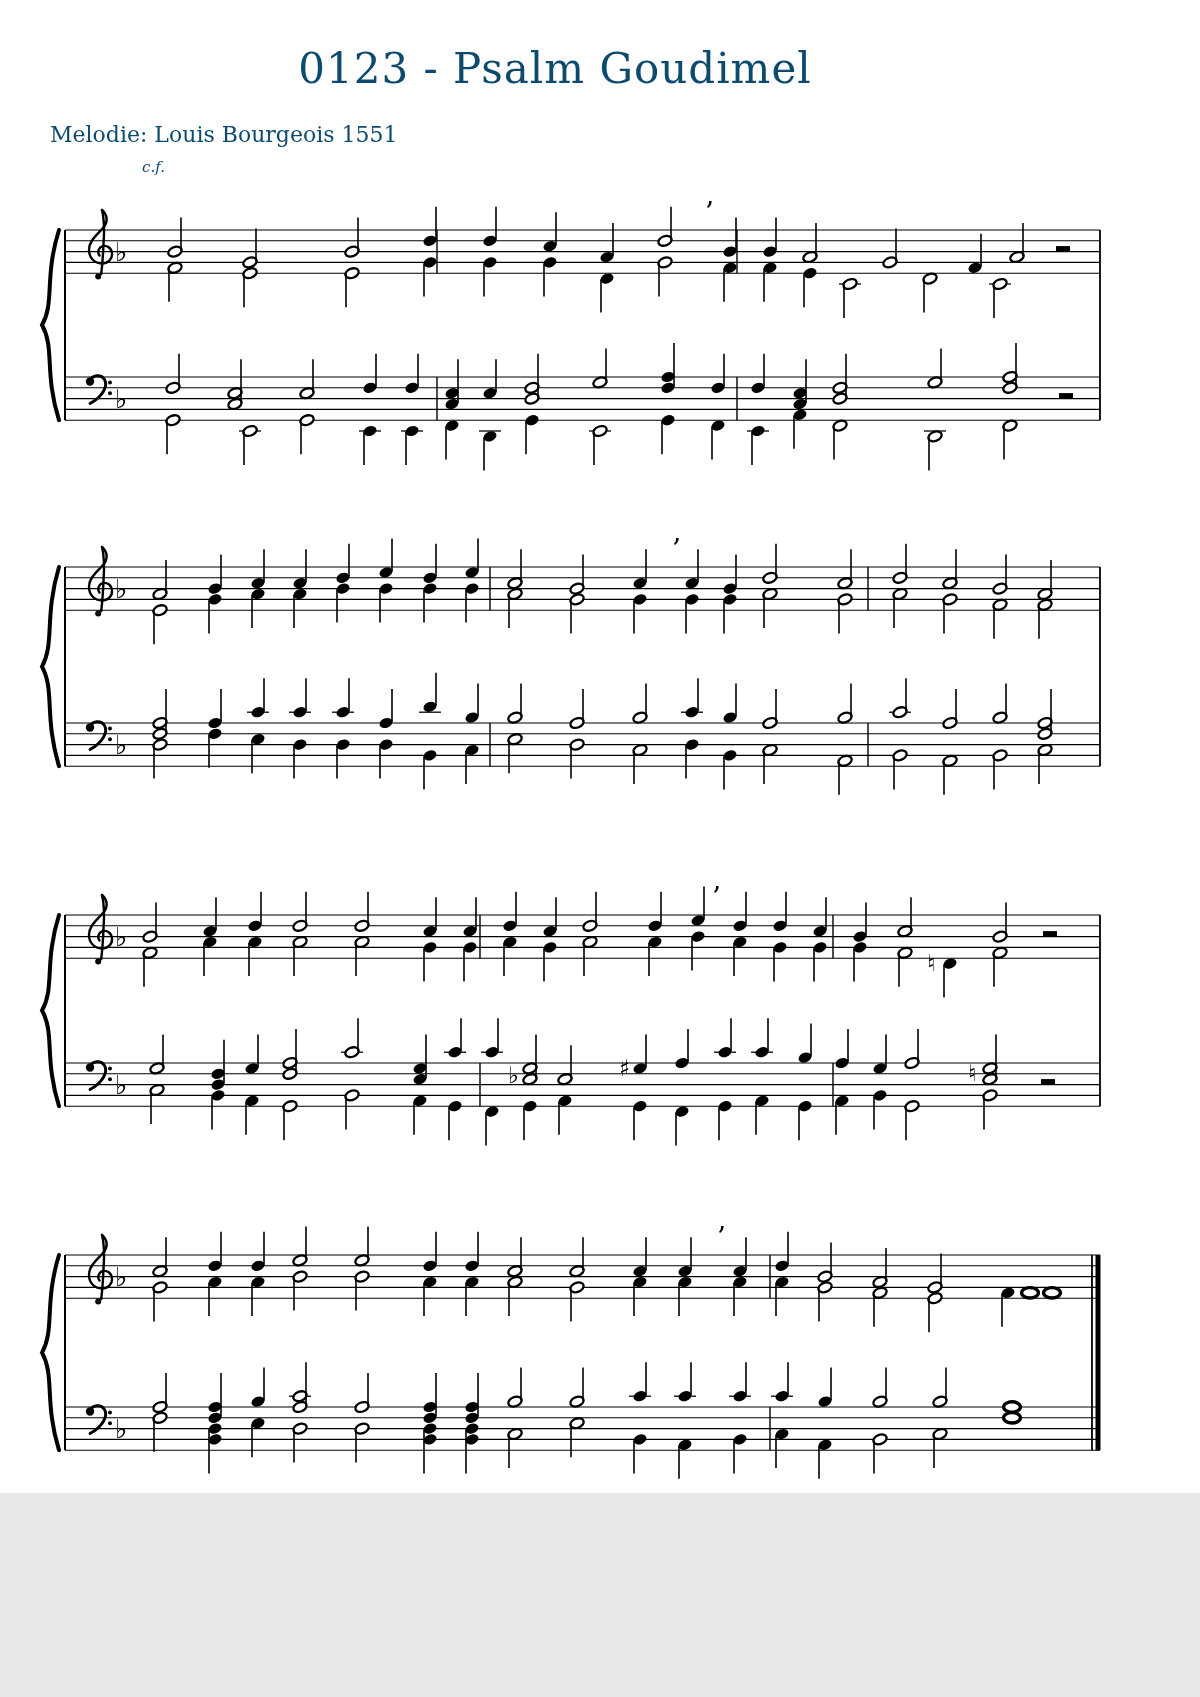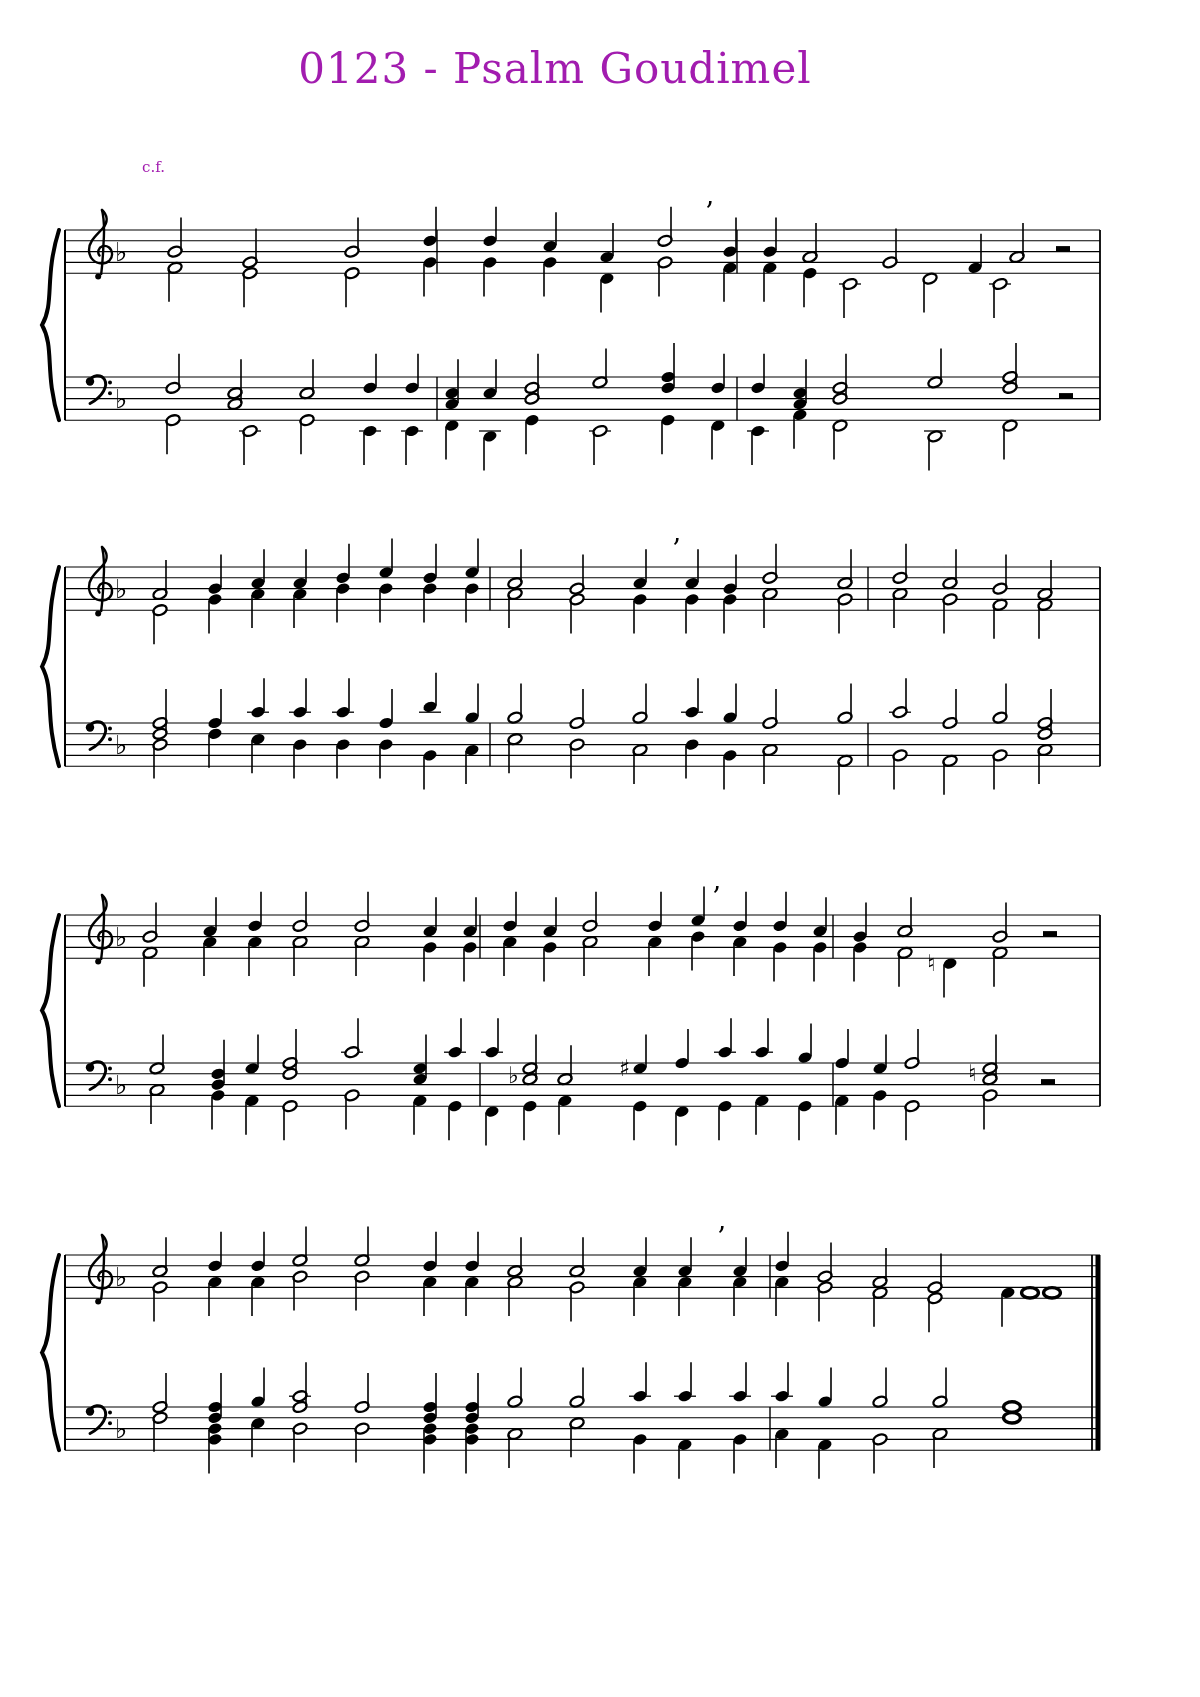--- a/index.html
+++ b/index.html
@@ -1,29 +1,30 @@
 <!DOCTYPE html>
 <html><head>
 <meta charset="utf-8">
 <style>
   html,body{margin:0;padding:0;background:#e8e8e8;}
-  .page{position:relative;width:1200px;height:1697px;background:#ffffff;
-        font-family:"DejaVu Serif", serif;color:#a21caf;overflow:hidden;margin:0 auto;}
+  .page{position:relative;width:1200px;height:1493px;background:#ffffff;
+        font-family:"DejaVu Serif", serif;color:#0c4a6e;overflow:hidden;margin:0 auto;}
   .title{position:absolute;left:0;top:44px;width:1110px;text-align:center;
          font-size:42px;font-weight:400;letter-spacing:1px;}
   .credit-left{position:absolute;left:50px;top:122px;font-size:22px;}
   .credit-right{position:absolute;right:143px;top:128px;font-size:21px;}
-  .cf-label{position:absolute;left:142px;top:158px;font-size:15px;}
+  .cf-label{position:absolute;left:142px;top:158px;font-size:15px;font-style:italic;}
   svg{position:absolute;left:0;top:0;}
 </style>
 </head>
 <body>
 
 <div class="page">
   <div class="title">0123 - Psalm Goudimel</div>
+  <div class="credit-left">Melodie: Louis Bourgeois 1551</div>
   <div class="cf-label">c.f.</div>
   <svg id="score" width="1200" height="1697" viewBox="0 0 1200 1697">
       <g>
         <g>
           <line x1="65" y1="230" x2="1100" y2="230" stroke="#000000" stroke-width="1.1"></line>
           <line x1="65" y1="240.8" x2="1100" y2="240.8" stroke="#000000" stroke-width="1.1"></line>
           <line x1="65" y1="251.6" x2="1100" y2="251.6" stroke="#000000" stroke-width="1.1"></line>
           <line x1="65" y1="262.4" x2="1100" y2="262.4" stroke="#000000" stroke-width="1.1"></line>
           <line x1="65" y1="273.2" x2="1100" y2="273.2" stroke="#000000" stroke-width="1.1"></line>
         </g>

